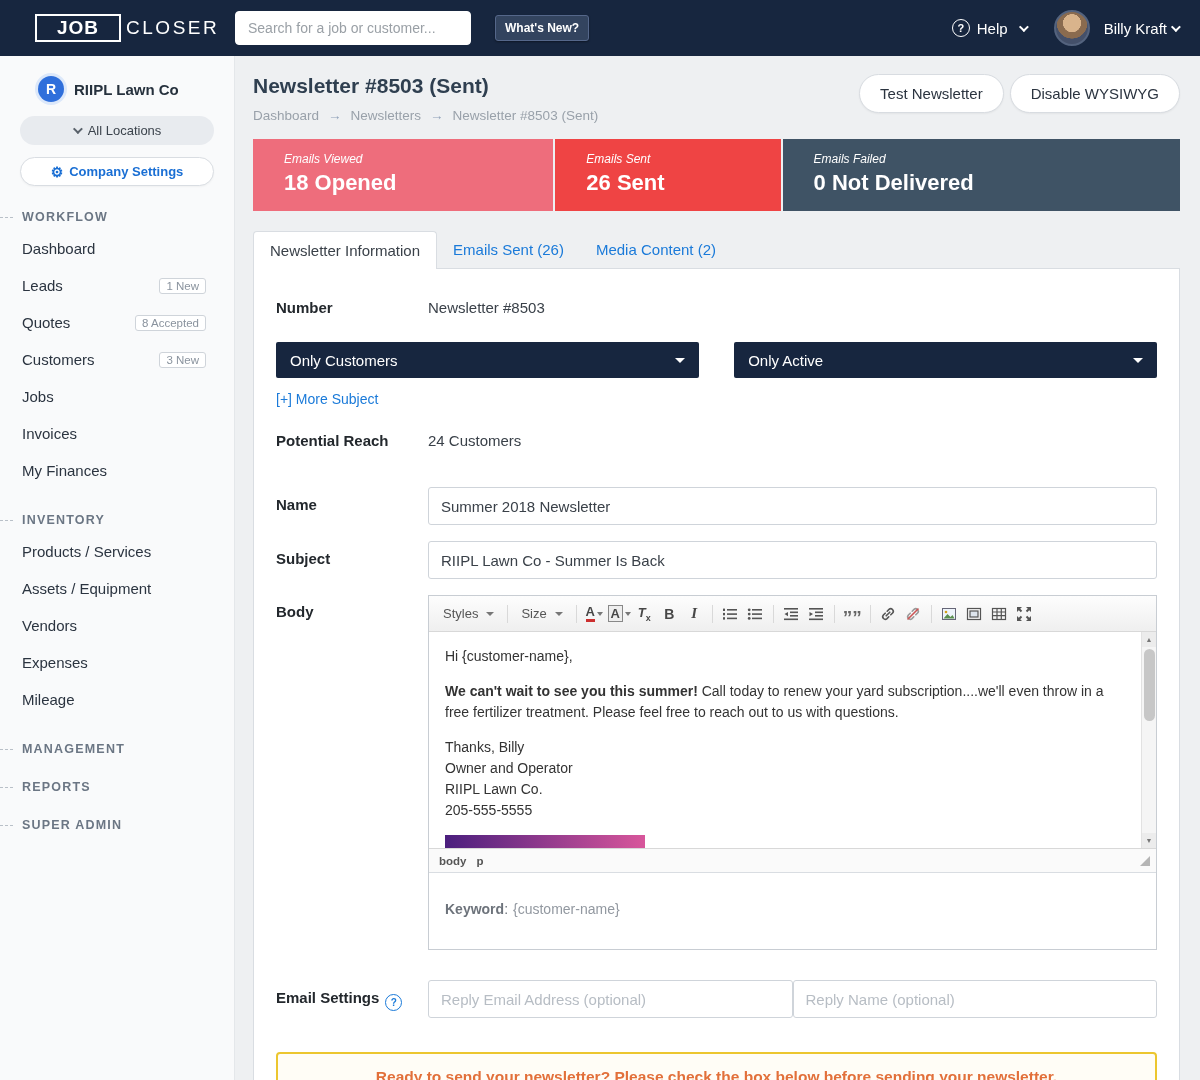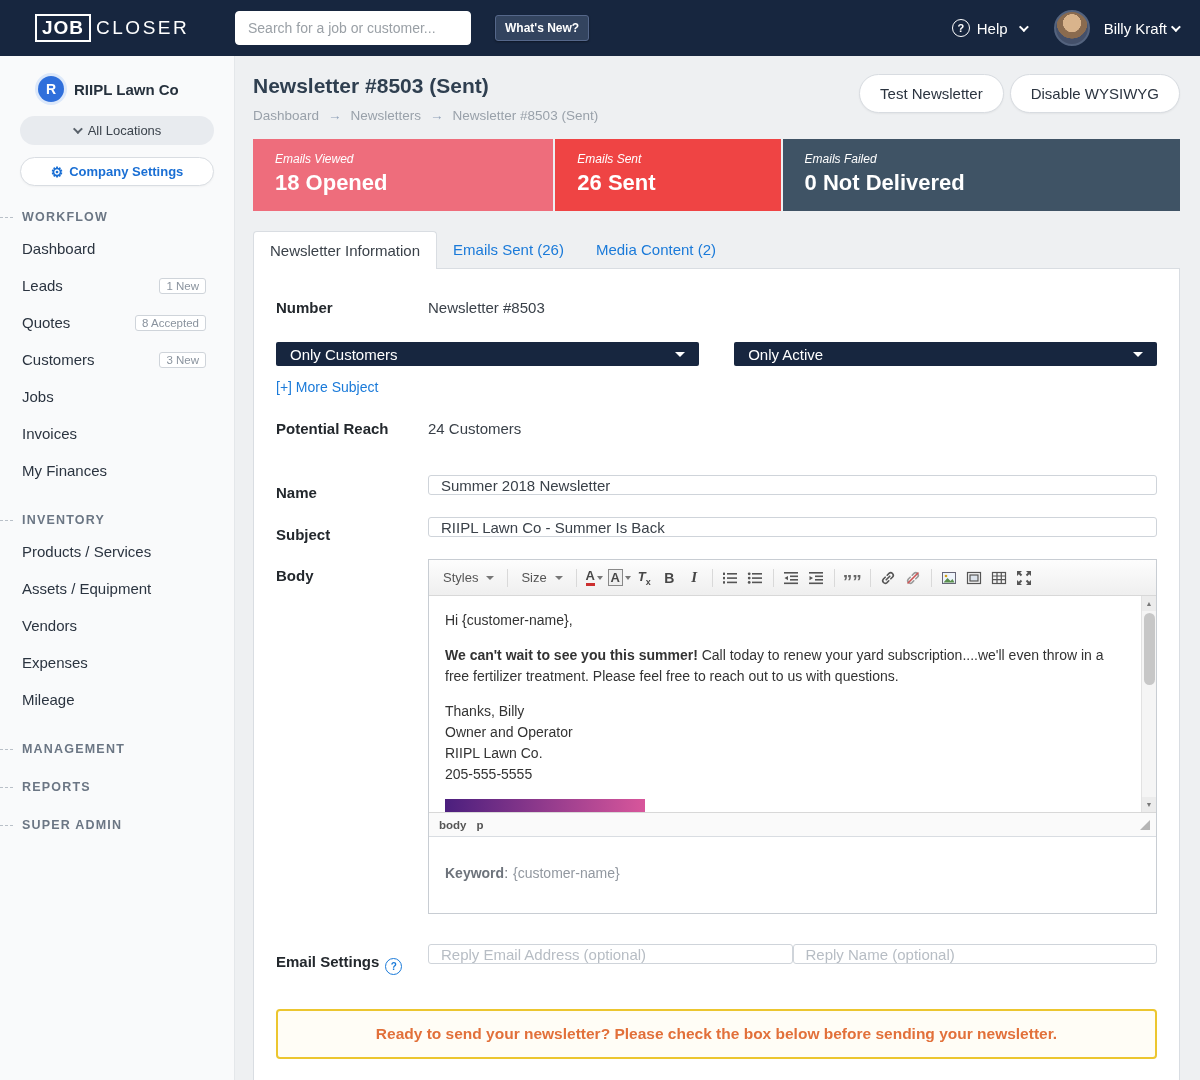--- a/index.html
+++ b/index.html
@@ -2,21 +2,21 @@
 <html><head>
 <meta charset="utf-8">
 <style>
   * { box-sizing: border-box; margin: 0; padding: 0; }
   html,body { width:1200px; height:1080px; overflow:hidden;
     font-family:"Liberation Sans", sans-serif; background:#eef0f2; }
 
   
   .topbar { height:56px; background:#17263f; display:flex; align-items:center; padding:0 22px 0 35px; }
   .logo { display:flex; align-items:center; width:200px; flex:0 0 200px; color:#fff; cursor:pointer; }
-  .logo-job { font-size:19px; font-weight:800; letter-spacing:1px; border:2px solid #fff; padding:1px 5px; margin-right:5px; }
+  .logo-job { font-size:19px; font-weight:800; letter-spacing:1px; border:2px solid #fff; padding:1px 20px; margin-right:5px; }
   .logo-closer { font-size:19px; font-weight:300; letter-spacing:2.5px; }
   .search-input { width:236px; height:34px; border:1px solid #fff; border-radius:4px; padding:0 12px; font-size:14px; color:#333; font-family:inherit; outline:none; }
   .search-input::placeholder { color:#9aa0a6; }
   .whatsnew-btn { margin-left:24px; background:#33445f; border:1px solid #55678a; border-radius:3px; color:#fff; font-size:12px; font-weight:700; padding:5px 9px; cursor:pointer; box-shadow:0 1px 2px rgba(0,0,0,.4); }
   .top-right { margin-left:auto; display:flex; align-items:center; gap:14px; color:#fff; }
   .help { display:flex; align-items:center; gap:7px; font-size:15px; cursor:pointer; margin-right:14px; }
   .qcircle { width:18px; height:18px; border:1.5px solid #fff; border-radius:50%; display:flex; align-items:center; justify-content:center; font-size:11px; font-weight:700; }
   .chev { display:inline-block; width:7px; height:7px; border-right:2px solid currentColor; border-bottom:2px solid currentColor; transform:rotate(45deg) translateY(-2px); margin-left:4px; }
   .avatar { width:36px; height:36px; border-radius:50%; border:2px solid #54637e;
     background:radial-gradient(circle at 50% 35%, #d9b48c 0 34%, #8a6b4f 35% 58%, #44506a 59%); }
@@ -45,45 +45,45 @@
   .page-head { display:flex; justify-content:space-between; align-items:flex-start; }
   .page-title { font-size:21px; font-weight:700; color:#2f3f50; }
   .crumbs { margin-top:10px; font-size:13.5px; color:#99a1aa; }
   .crumb { cursor:pointer; }
   .crumb:not(:last-child)::after { content:"\2192"; margin:0 9px; color:#8fa0b8; }
   .head-btns { display:flex; gap:6px; }
   .round-btn { background:#fff; border:1px solid #d8dce1; border-radius:22px; padding:10px 20px; font-size:15px; color:#2b3440; cursor:pointer; box-shadow:0 1px 2px rgba(0,0,0,.05); font-family:inherit; }
 
   
   .stats { display:flex; gap:2px; height:72px; margin-top:16px; color:#fff; }
-  .seg { padding:13px 22px; }
+  .seg { padding:13px 31px; }
   .seg-label { font-size:12px; font-style:italic; }
   .seg-value { font-size:22px; font-weight:700; margin-top:4px; }
   .seg-pink { flex:0 0 32.4%; background:#ee6d7c; }
   .seg-slate { flex:0 0 24.3%; background:#ef4444; }
   .seg-slate2 { flex:1; background:#3f5365; }
 
   
   .tabs { display:flex; align-items:flex-end; margin-top:20px; position:relative; z-index:2; }
   .tab-active { background:#fff; border:1px solid #d9dde2; border-bottom:none; border-radius:4px 4px 0 0; padding:10px 16px; font-size:15px; color:#3a4149; margin-bottom:-1px; cursor:pointer; }
   .tab-link { padding:10px 16px; font-size:15px; color:#1a7ad9; cursor:pointer; }
   .panel { background:#fff; border:1px solid #d9dde2; padding:28px 22px; min-height:900px; position:relative; z-index:1; }
 
   .row { display:flex; }
   .row-label { flex:0 0 152px; font-size:15px; font-weight:700; color:#23282d; padding-top:2px; }
   .row-content { flex:1; }
   .plain-value { font-size:15px; color:#3a4149; padding-top:2px; }
   .split { display:flex; justify-content:space-between; }
   .split > * { width:48%; }
 
-  .dd { background:#17263f; color:#fff; height:24px; border-radius:2px; display:flex; align-items:center; justify-content:space-between; padding:0 14px; font-size:15px; cursor:pointer; }
+  .dd { background:#17263f; color:#fff; height:36px; border-radius:2px; display:flex; align-items:center; justify-content:space-between; padding:0 14px; font-size:15px; cursor:pointer; }
   .dd-caret { width:0; height:0; border-left:5px solid transparent; border-right:5px solid transparent; border-top:5px solid #fff; }
   .link { color:#1a7ad9; font-size:14px; cursor:pointer; display:inline-block; margin-top:13px; }
 
-  .input { width:100%; height:20px; border:1px solid #cfd4da; border-radius:3px; padding:0 12px; font-size:15px; color:#3a4149; font-family:inherit; outline:none; }
+  .input { width:100%; height:38px; border:1px solid #cfd4da; border-radius:3px; padding:0 12px; font-size:15px; color:#3a4149; font-family:inherit; outline:none; }
   .input::placeholder { color:#b7bdc4; }
 
   
   .body-outer { border:1px solid #c8cdd3; }
   .ck-toolbar { display:flex; align-items:center; background:linear-gradient(#fdfdfd,#efefef); border-bottom:1px solid #d8d8d8; padding:4px 6px; height:36px; color:#555; }
   .combo { display:flex; align-items:center; gap:8px; font-size:13px; padding:0 8px; height:24px; cursor:pointer; }
   .combo-caret { width:0; height:0; border-left:4px solid transparent; border-right:4px solid transparent; border-top:4px solid #777; }
   .tb-sep { width:1px; height:18px; background:#d9d9d9; margin:0 5px; }
   .tb-btn { width:25px; height:24px; display:flex; align-items:center; justify-content:center; cursor:pointer; font-size:13px; color:#474747; }
   .ico-A { font-weight:700; border-bottom:3px solid #cc2f2f; line-height:1; padding-bottom:1px; }

